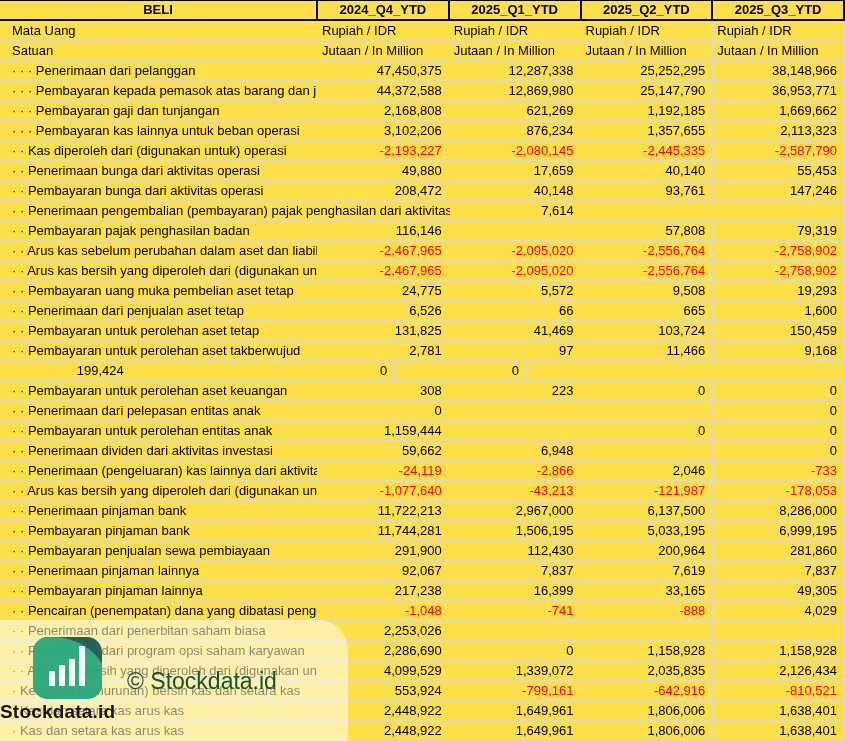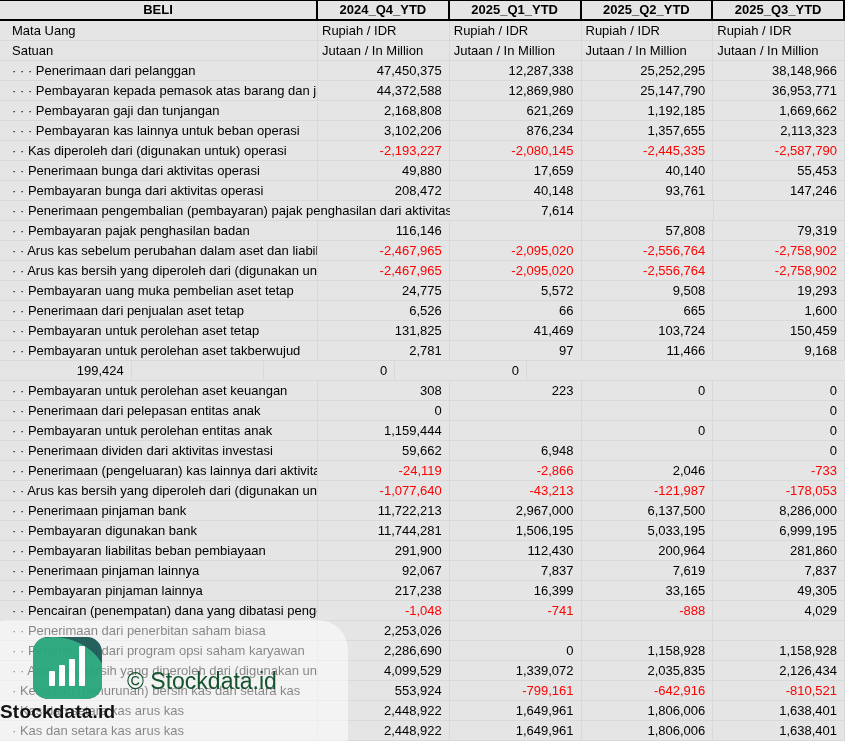--- a/index.html
+++ b/index.html
@@ -1,21 +1,21 @@
 <!DOCTYPE html>
 <html><head>
 <meta charset="utf-8">
 <style>
   html,body{margin:0;padding:0;background:#fff;}
   .sheet{
     position:relative;width:845px;height:741px;background:#fff;overflow:hidden;
     font-family:"Liberation Sans",sans-serif;font-size:13px;color:#000;
   }
   .table{position:absolute;left:0;top:0;width:845px;}
-  .row{display:flex;height:20px;box-sizing:border-box;border-bottom:1px solid #d9d9d9;background:#e5e5e5;}
+  .row{display:flex;height:20px;box-sizing:border-box;border-bottom:1px solid #d9d9d9;background:#fde047;}
   .cell{box-sizing:border-box;flex:0 0 auto;overflow:hidden;white-space:nowrap;line-height:19px;}
   .c-label{width:318px;padding-left:12px;border-right:1px solid #d9d9d9;}
   .c-val{width:131.75px;text-align:right;padding-right:7px;border-right:1px solid #d9d9d9;}
   .hrow{height:21px;border-top:1px solid #000;border-bottom:2px solid #000;font-weight:bold;}
   .hrow .cell{text-align:center;line-height:18px;padding:0;border-right:2px solid #000;}
   .meta-val{text-align:left;padding-left:4px;padding-right:16px;}
   .neg{color:#FF0000;}
   .spill{width:450px;border-right:none;}
   
   .wm-fade{position:absolute;left:-24px;top:620px;width:372px;height:146px;
@@ -208,28 +208,28 @@
         <div class="cell c-val neg">-178,053</div>
       </div>
       <div class="row drow">
         <div class="cell c-label">· · Penerimaan pinjaman bank</div>
         <div class="cell c-val">11,722,213</div>
         <div class="cell c-val">2,967,000</div>
         <div class="cell c-val">6,137,500</div>
         <div class="cell c-val">8,286,000</div>
       </div>
       <div class="row drow">
-        <div class="cell c-label">· · Pembayaran digunakan bank</div>
+        <div class="cell c-label">· · Pembayaran pinjaman bank</div>
         <div class="cell c-val">11,744,281</div>
         <div class="cell c-val">1,506,195</div>
         <div class="cell c-val">5,033,195</div>
         <div class="cell c-val">6,999,195</div>
       </div>
       <div class="row drow">
-        <div class="cell c-label">· · Pembayaran liabilitas beban pembiayaan</div>
+        <div class="cell c-label">· · Pembayaran penjualan sewa pembiayaan</div>
         <div class="cell c-val">291,900</div>
         <div class="cell c-val">112,430</div>
         <div class="cell c-val">200,964</div>
         <div class="cell c-val">281,860</div>
       </div>
       <div class="row drow">
         <div class="cell c-label">· · Penerimaan pinjaman lainnya</div>
         <div class="cell c-val">92,067</div>
         <div class="cell c-val">7,837</div>
         <div class="cell c-val">7,619</div>

